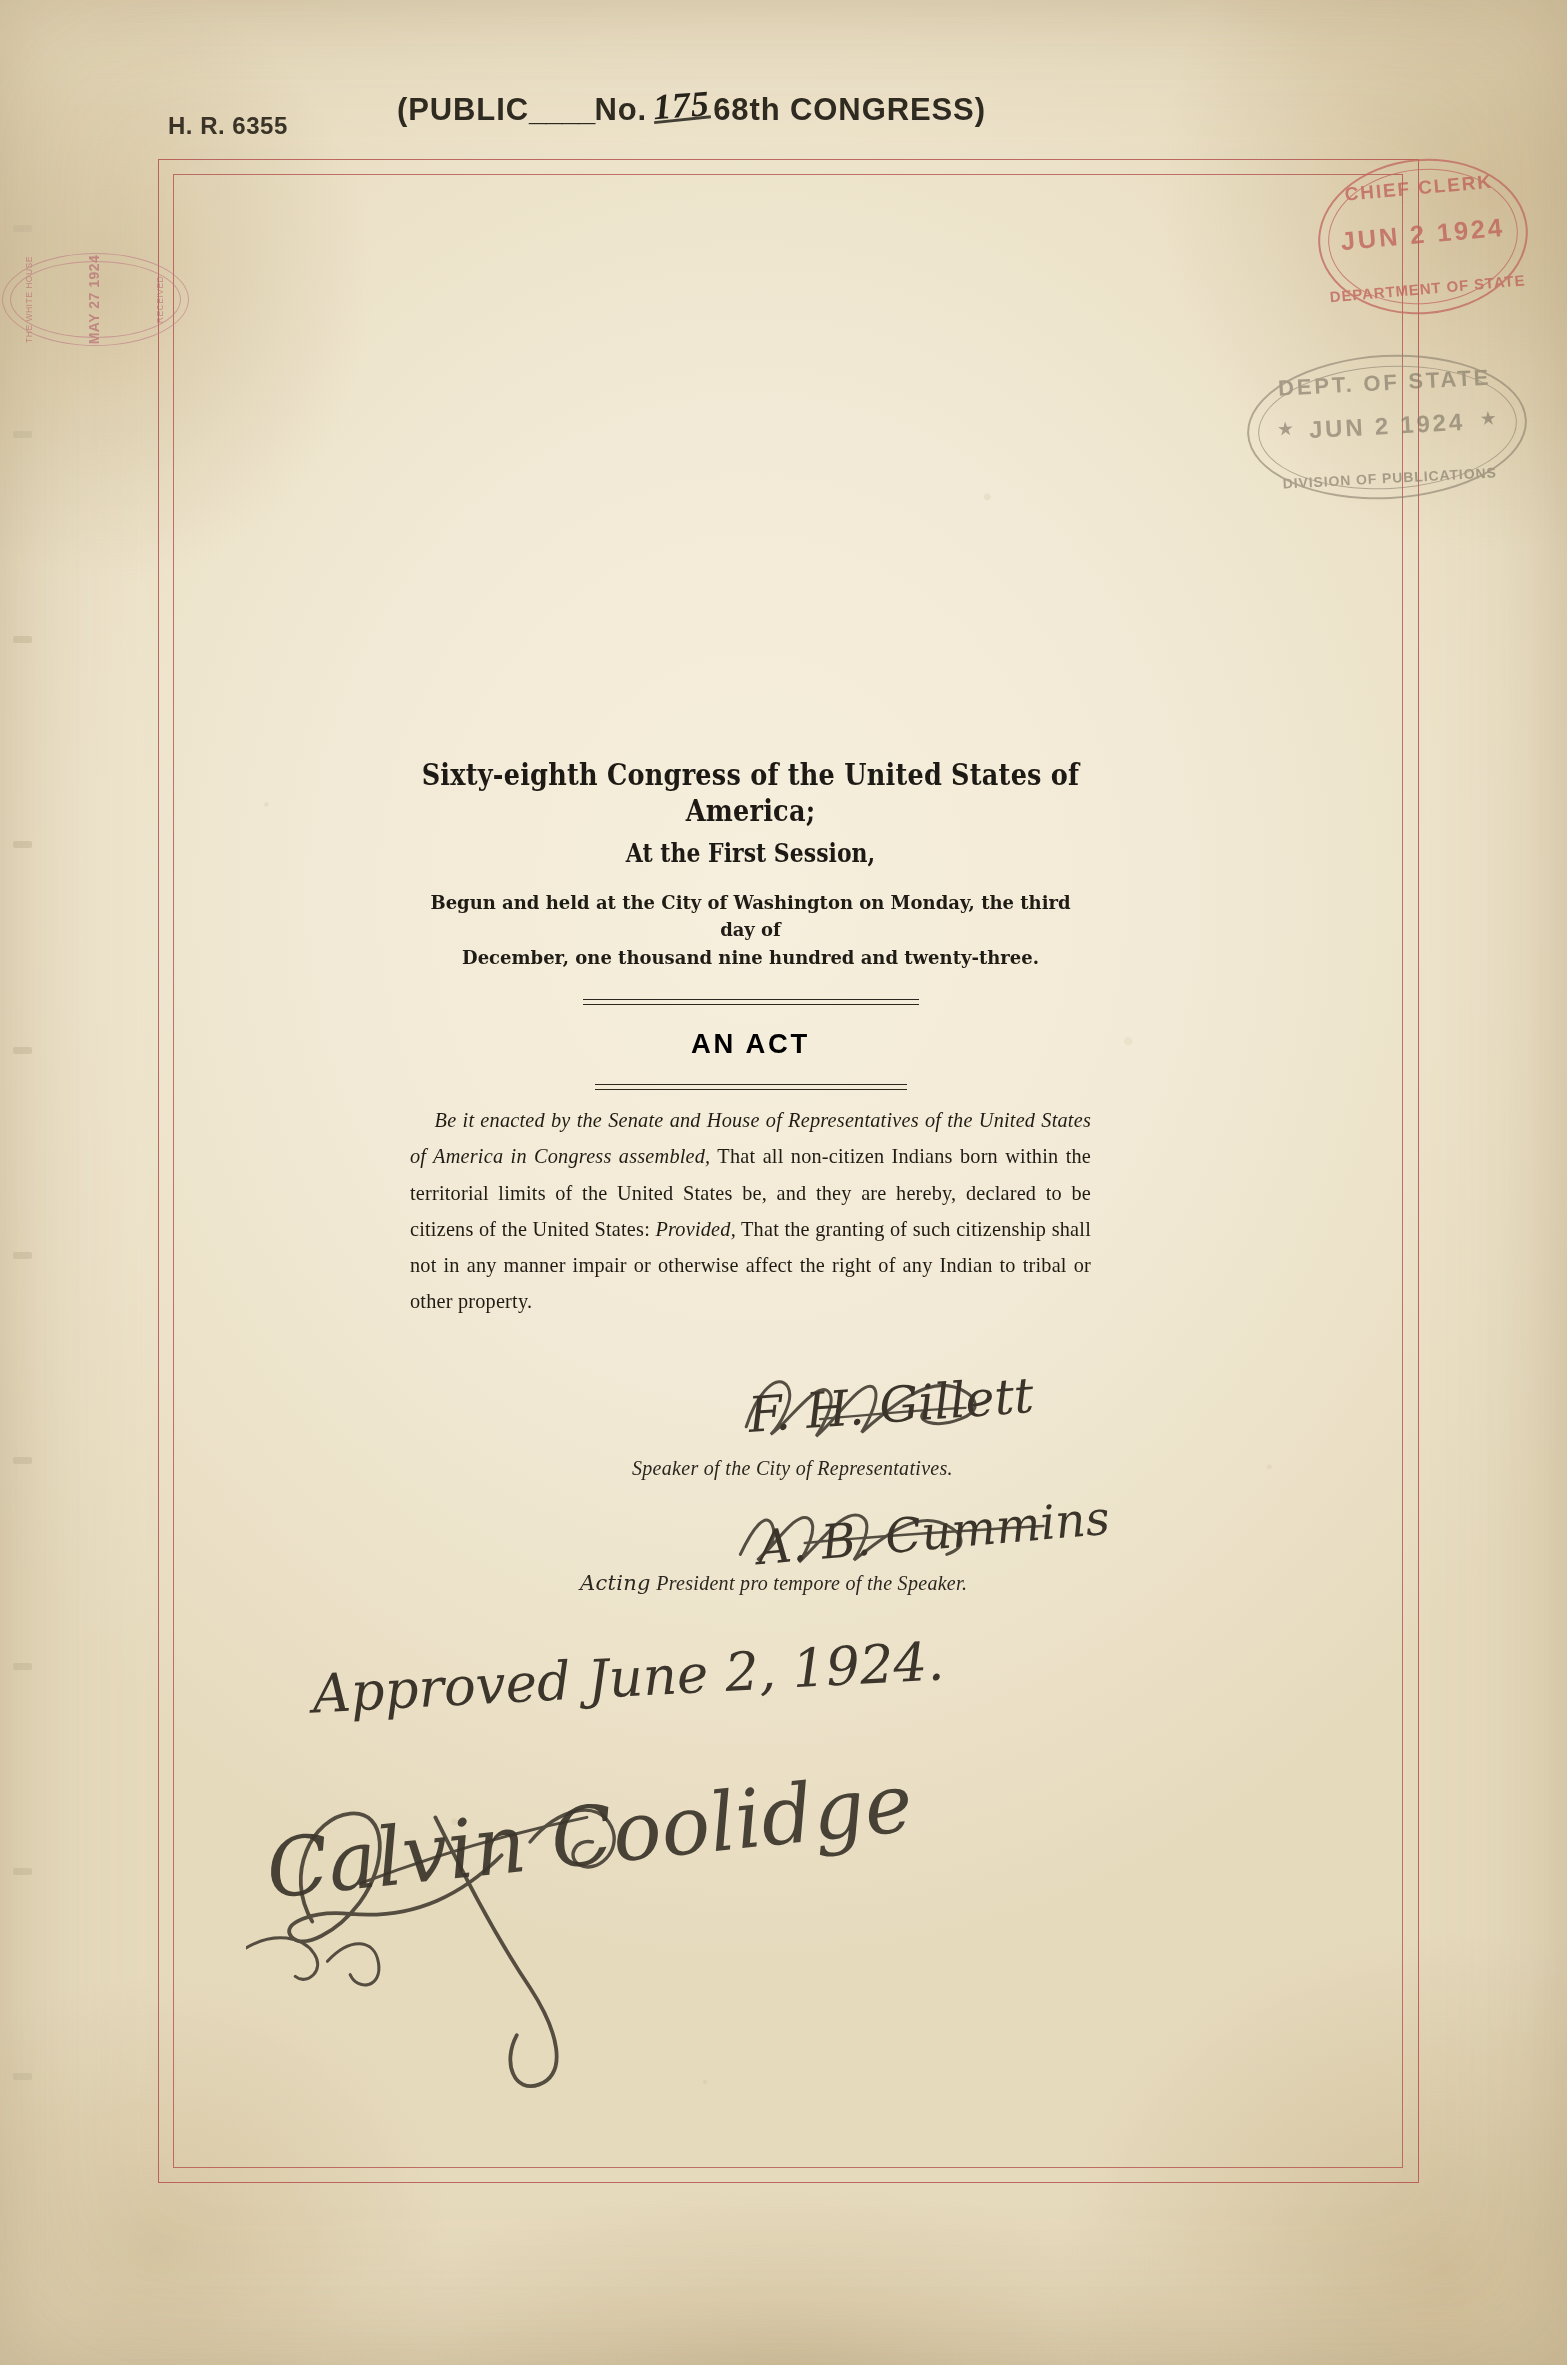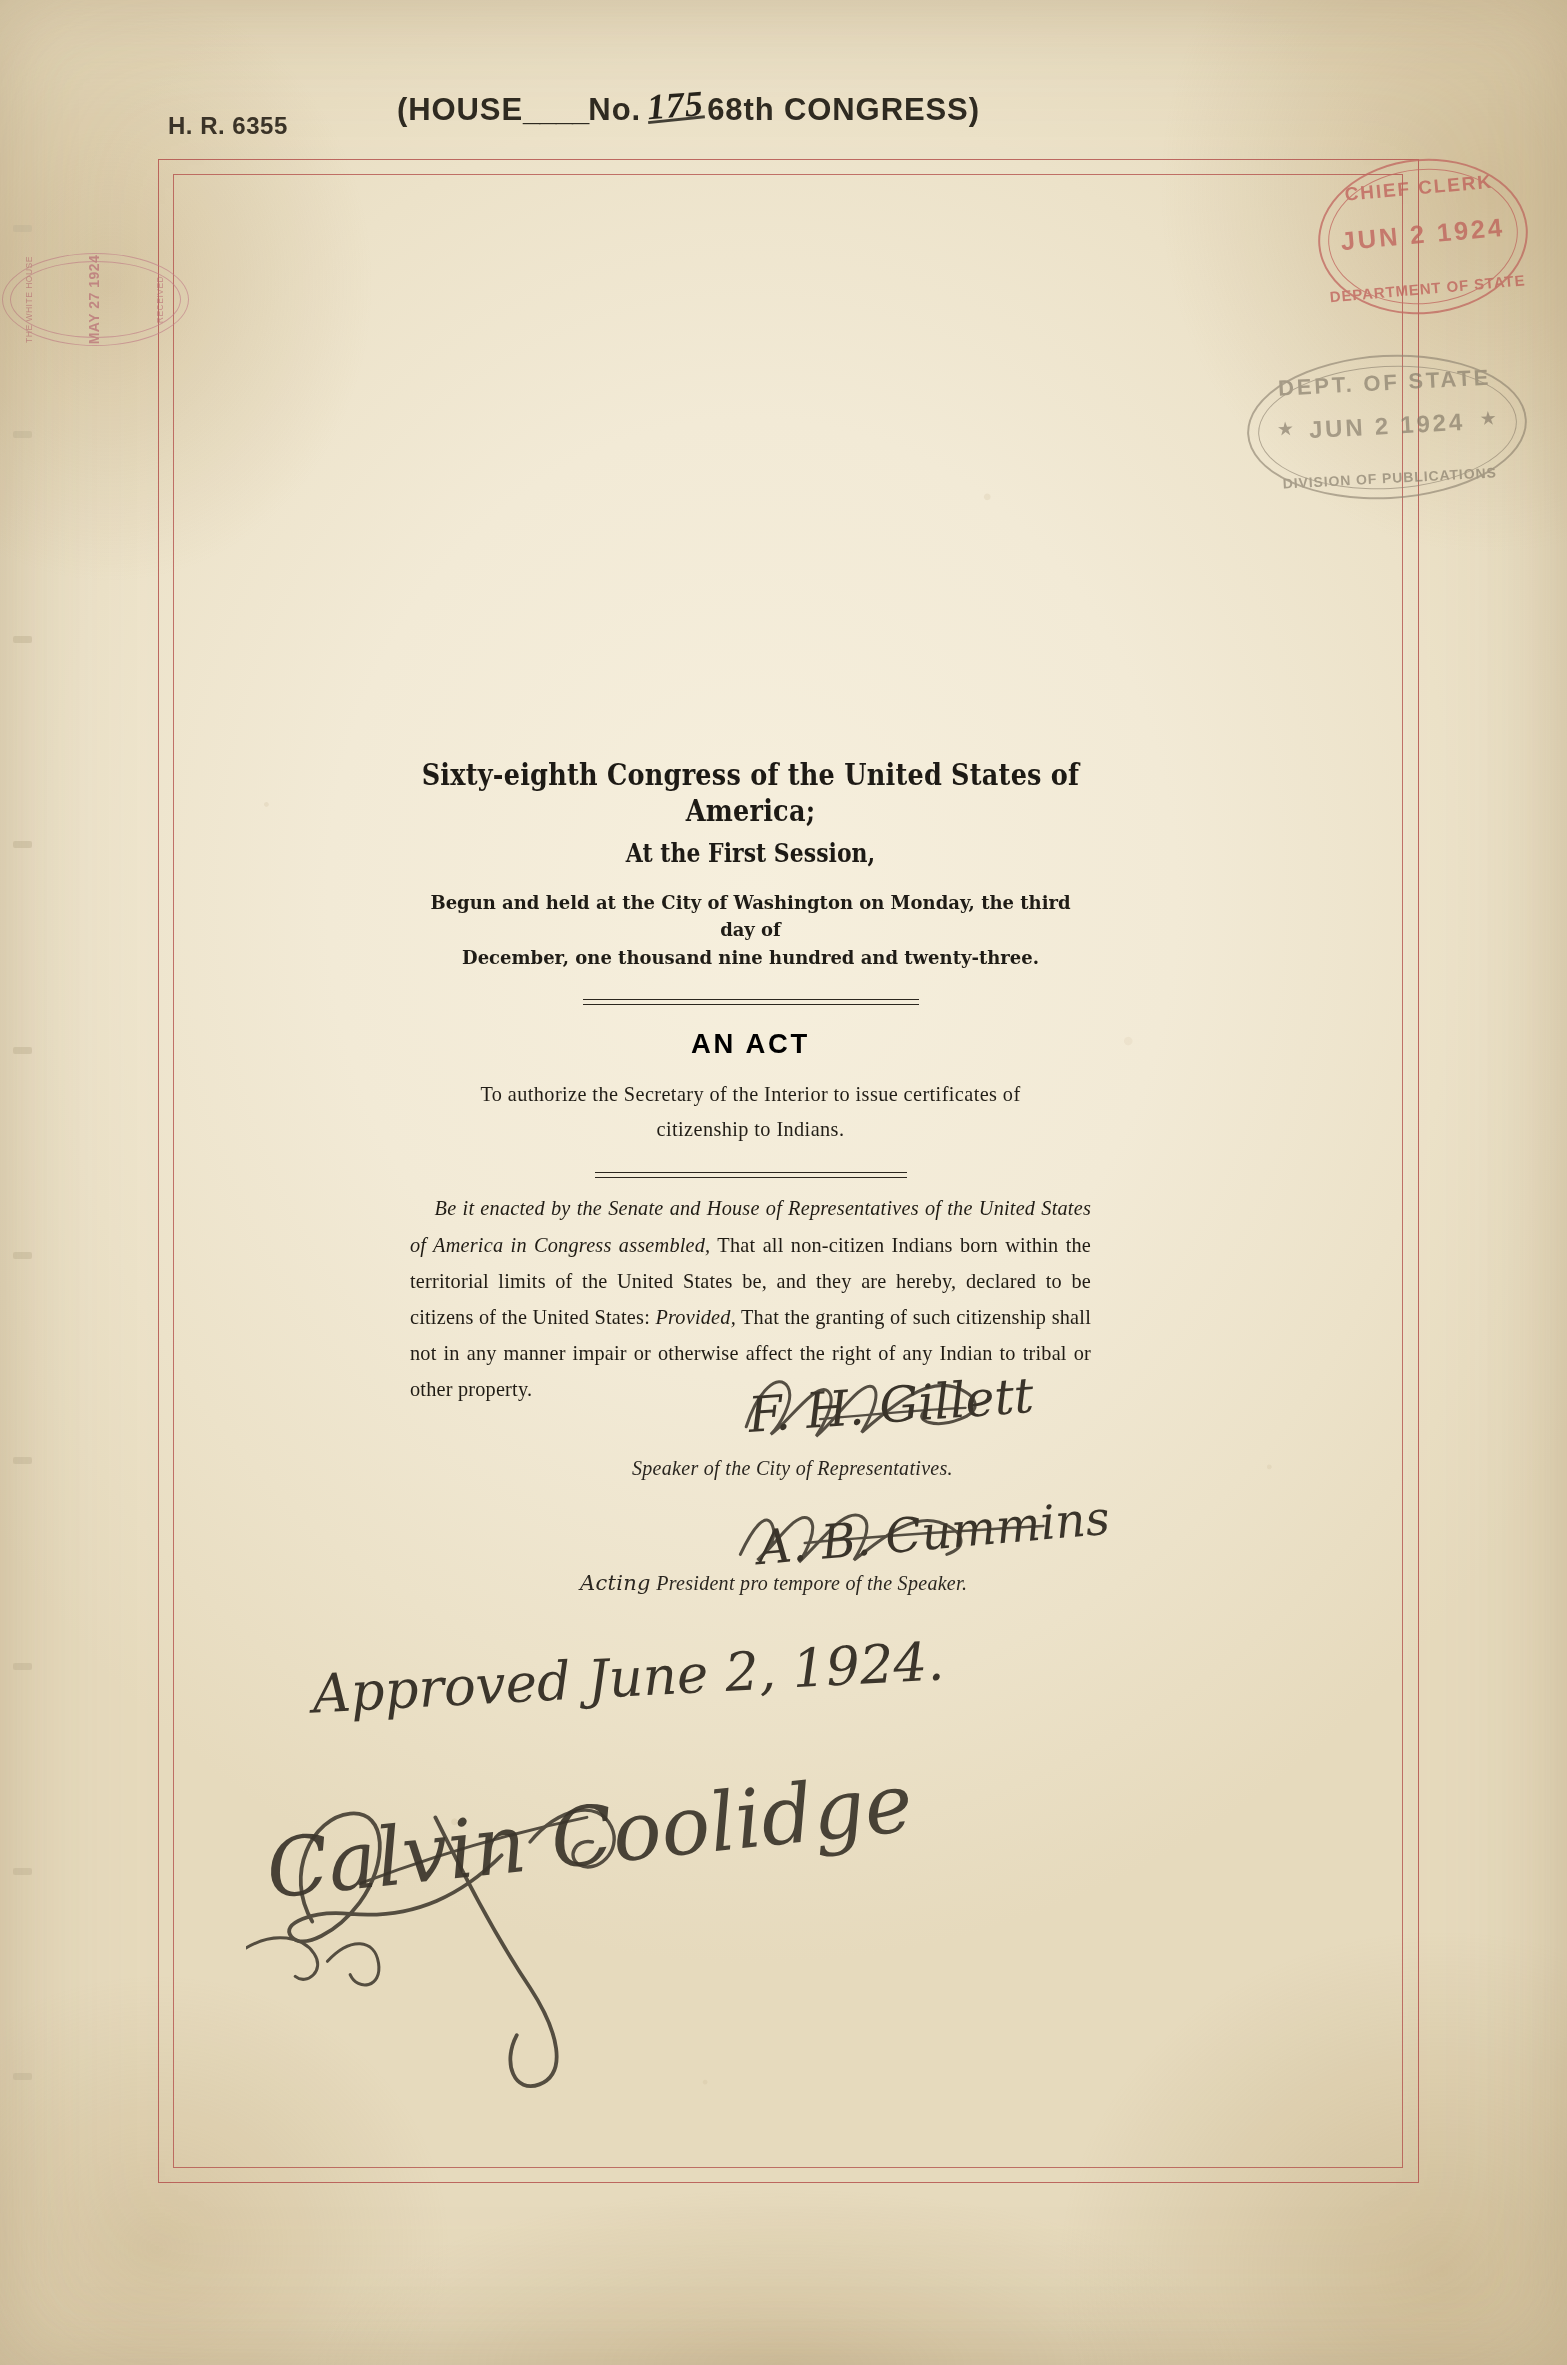--- a/index.html
+++ b/index.html
@@ -391,21 +391,21 @@
   <div class="punch" style="top:1047px"></div>
   <div class="punch" style="top:1252px"></div>
   <div class="punch" style="top:1457px"></div>
   <div class="punch" style="top:1663px"></div>
   <div class="punch" style="top:1868px"></div>
   <div class="punch" style="top:2073px"></div>
 
   <div class="hdr-hr">H. R. 6355</div>
 
   <div class="hdr-public">
-    <span>(HOUSE</span><span class="dots">____</span><span>No.</span><span class="hdr-num">175</span><span>68th CONGRESS)</span>
+    <span>(PUBLIC</span><span class="dots">____</span><span>No.</span><span class="hdr-num">175</span><span>68th CONGRESS)</span>
   </div>
 
   <div class="frame-outer"></div>
   <div class="frame-inner"></div>
 
   <div class="stamp-wh">
     <div class="ring"></div>
     <div class="t-top">THE WHITE HOUSE</div>
     <div class="t-mid">MAY 27 1924</div>
     <div class="t-bot">RECEIVED</div>
@@ -431,24 +431,20 @@
     <div class="congress-line">Sixty-eighth Congress of the United States of America;</div>
     <div class="session-line">At the First Session,</div>
     <div class="begun-line">
       <span>Begun and held at the City of Washington on Monday, the third day of</span><br>
       <span>December, one thousand nine hundred and twenty-three.</span>
     </div>
 
     <div class="rule-short"></div>
 
     <div class="act-title">AN ACT</div>
-    <div class="act-sub">
-      <span>To authorize the Secretary of the Interior to issue certificates of</span><br>
-      <span>citizenship to Indians.</span>
-    </div>
 
     <div class="rule-short2"></div>
 
     <p class="enact"><span class="indent"></span><span class="ital">Be it enacted by the Senate and House of Representatives of the United States of America in Congress assembled,</span><span> That all non-citizen Indians born within the territorial limits of the United States be, and they are hereby, declared to be citizens of the United States:</span> <span class="ital">Provided,</span><span> That the granting of such citizenship shall not in any manner impair or otherwise affect the right of any Indian to tribal or other property.</span></p>
   </div>
 
   <div class="sig-block sig-speaker-name">F. H. Gillett</div>
   <svg class="ink-swash" style="left:729px; top:1353px;" width="303" height="104" viewBox="0 0 320 110">
     <path d="M18,78 C30,40 52,20 62,36 C70,50 52,78 44,86 C60,76 92,30 104,40 C116,50 96,82 92,88 C112,72 140,28 152,36 C162,44 146,74 140,84 C168,60 206,26 238,36 C262,44 270,60 244,70 C218,80 196,72 206,62" fill="none" stroke="#3a342a" stroke-width="3.2" stroke-linecap="round"></path>
     <path d="M96,70 C140,66 200,60 250,58" fill="none" stroke="#3a342a" stroke-width="2.4" stroke-linecap="round"></path>

